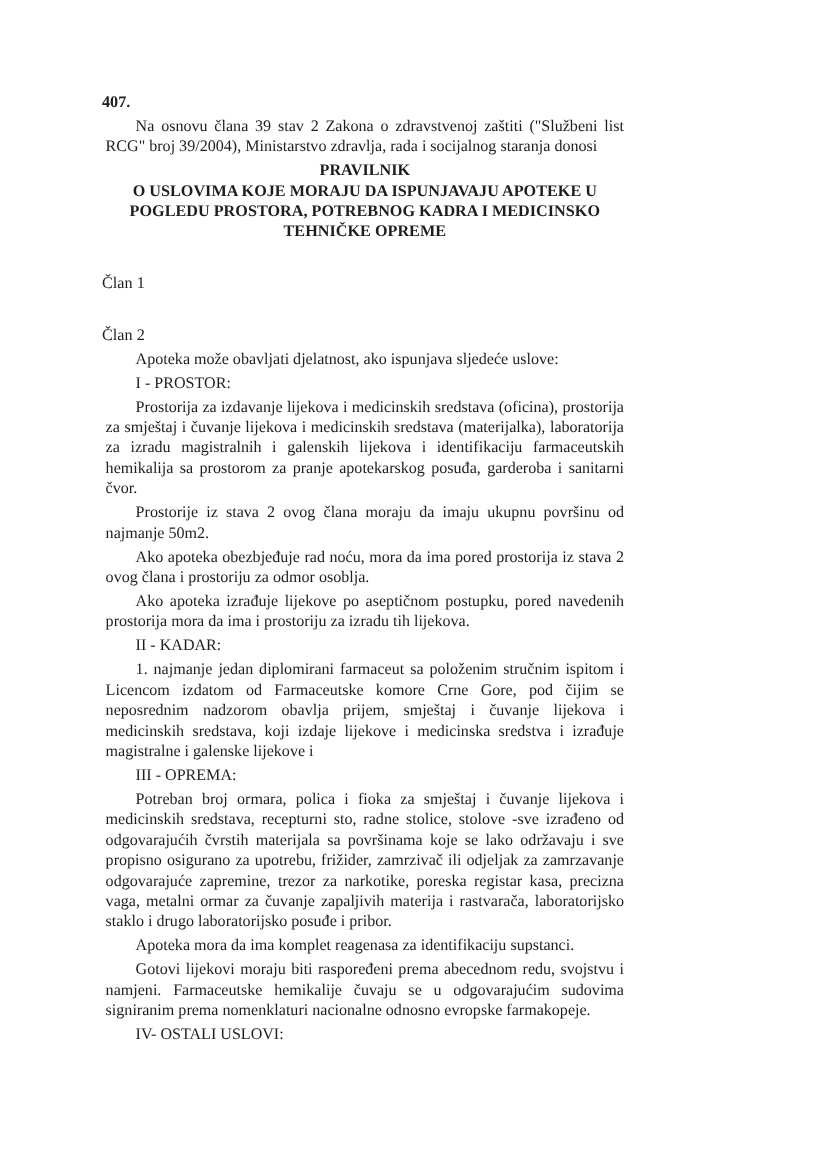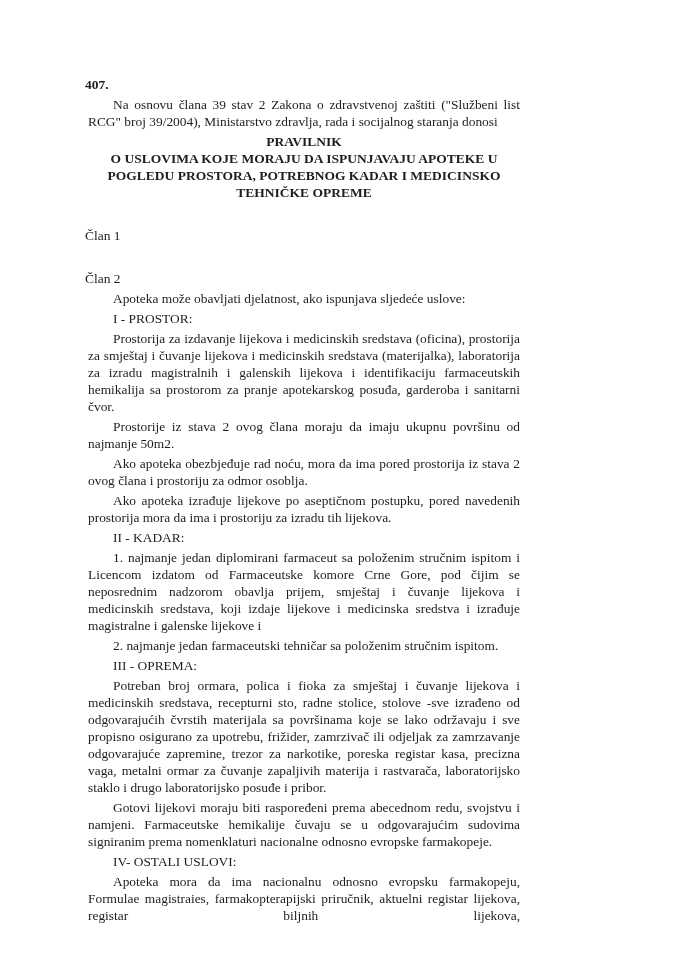--- a/index.html
+++ b/index.html
@@ -58,34 +58,33 @@
 <body>
 
 <div class="page">
 
   <p class="doc-number">407.</p>
 
   <p class="para">Na osnovu člana 39 stav 2 Zakona o zdravstvenoj zaštiti ("Službeni list RCG" broj 39/2004), Ministarstvo zdravlja, rada i socijalnog staranja donosi</p>
 
   <div class="title-block">
     <p class="title-line">PRAVILNIK</p>
-    <p class="title-line">O USLOVIMA KOJE MORAJU DA ISPUNJAVAJU APOTEKE U POGLEDU PROSTORA, POTREBNOG KADAR I MEDICINSKO TEHNIČKE OPREME</p>
+    <p class="title-line">O USLOVIMA KOJE MORAJU DA ISPUNJAVAJU APOTEKE U POGLEDU PROSTORA, POTREBNOG KADRA I MEDICINSKO TEHNIČKE OPREME</p>
   </div>
 
   <p class="article-heading">Član 1</p>
 
   <p class="article-heading">Član 2</p>
   <p class="para">Apoteka može obavljati djelatnost, ako ispunjava sljedeće uslove:</p>
   <p class="para">I - PROSTOR:</p>
   <p class="para">Prostorija za izdavanje lijekova i medicinskih sredstava (oficina), prostorija za smještaj i čuvanje lijekova i medicinskih sredstava (materijalka), laboratorija za izradu magistralnih i galenskih lijekova i identifikaciju farmaceutskih hemikalija sa prostorom za pranje apotekarskog posuđa, garderoba i sanitarni čvor.</p>
   <p class="para">Prostorije iz stava 2 ovog člana moraju da imaju ukupnu površinu od najmanje 50m2.</p>
   <p class="para">Ako apoteka obezbjeđuje rad noću, mora da ima pored prostorija iz stava 2 ovog člana i prostoriju za odmor osoblja.</p>
   <p class="para">Ako apoteka izrađuje lijekove po aseptičnom postupku, pored navedenih prostorija mora da ima i prostoriju za izradu tih lijekova.</p>
   <p class="para">II - KADAR:</p>
   <p class="para">1. najmanje jedan diplomirani farmaceut sa položenim stručnim ispitom i Licencom izdatom od Farmaceutske komore Crne Gore, pod čijim se neposrednim nadzorom obavlja prijem, smještaj i čuvanje lijekova i medicinskih sredstava, koji izdaje lijekove i medicinska sredstva i izrađuje magistralne i galenske lijekove i</p>
-  <p class="para">2. najmanje jedan farmaceutski tehničar sa položenim stručnim ispitom.</p>
   <p class="para">III - OPREMA:</p>
   <p class="para">Potreban broj ormara, polica i fioka za smještaj i čuvanje lijekova i medicinskih sredstava, recepturni sto, radne stolice, stolove -sve izrađeno od odgovarajućih čvrstih materijala sa površinama koje se lako održavaju i sve propisno osigurano za upotrebu, frižider, zamrzivač ili odjeljak za zamrzavanje odgovarajuće zapremine, trezor za narkotike, poreska registar kasa, precizna vaga, metalni ormar za čuvanje zapaljivih materija i rastvarača, laboratorijsko staklo i drugo laboratorijsko posuđe i pribor.</p>
+  <p class="para">Apoteka mora da ima komplet reagenasa za identifikaciju supstanci.</p>
   <p class="para">Gotovi lijekovi moraju biti raspoređeni prema abecednom redu, svojstvu i namjeni. Farmaceutske hemikalije čuvaju se u odgovarajućim sudovima signiranim prema nomenklaturi nacionalne odnosno evropske farmakopeje.</p>
   <p class="para">IV- OSTALI USLOVI:</p>
-  <p class="para cutoff">Apoteka mora da ima nacionalnu odnosno evropsku farmakopeju, Formulae magistraies, farmakopterapijski priručnik, aktuelni registar lijekova, registar biljnih lijekova,</p>
 
 </div>
 
 </body></html>

